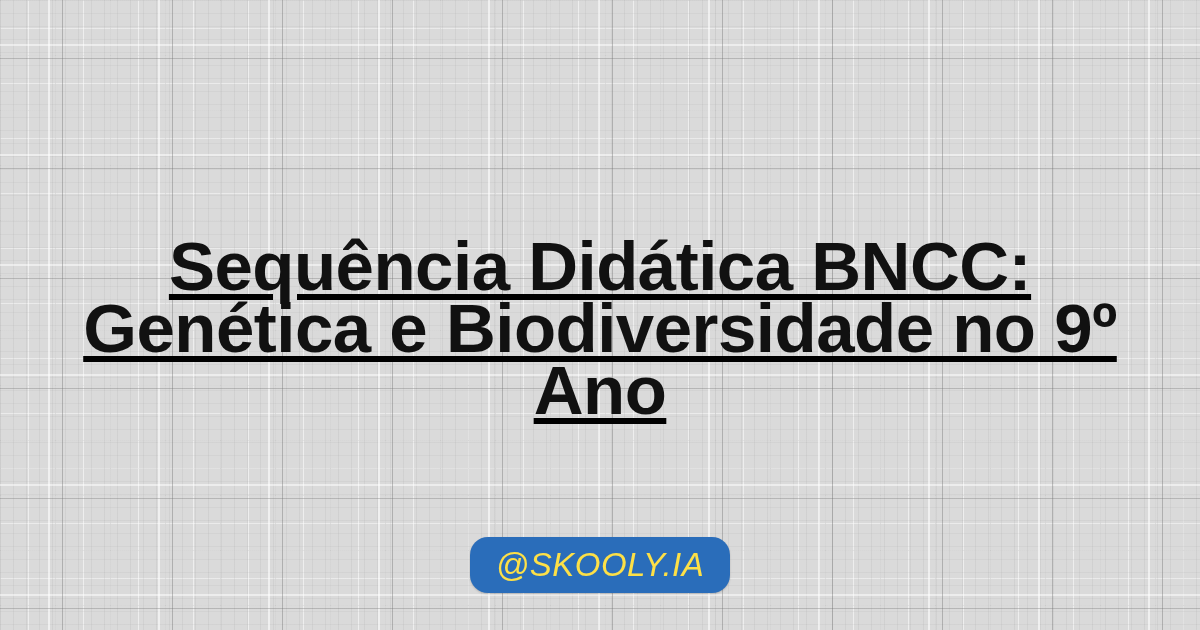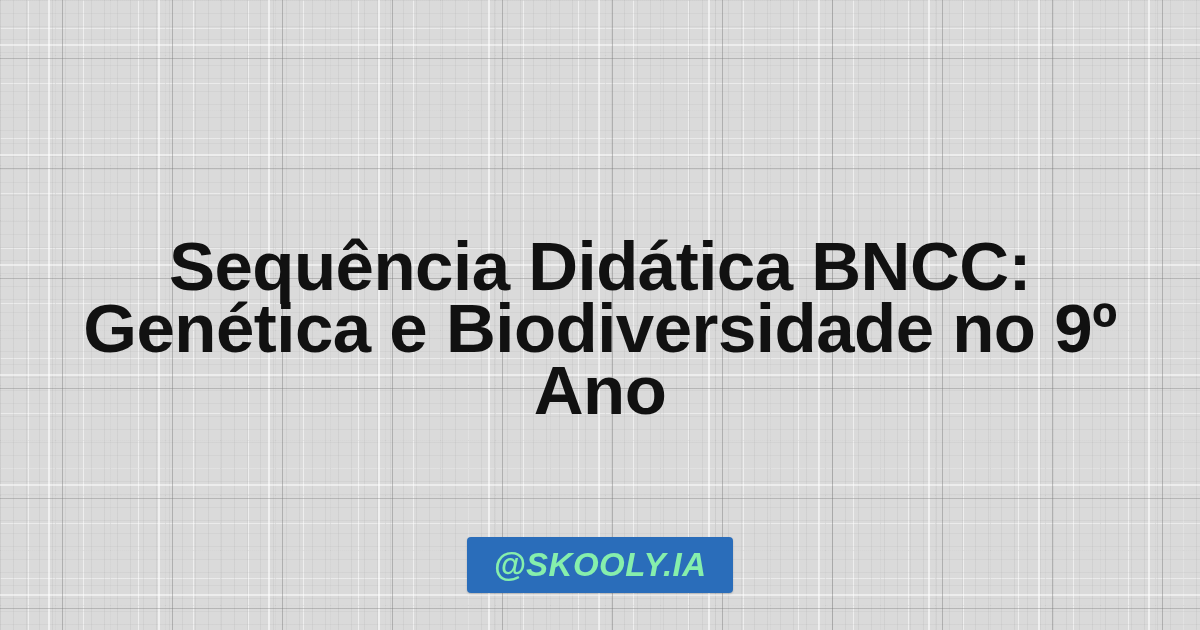--- a/index.html
+++ b/index.html
@@ -109,20 +109,21 @@
 
   
   .title-wrap {
     position: absolute;
     left: 0;
     right: 0;
     top: 236px;
     text-align: center;
     padding: 0 18px;
     box-sizing: border-box;
+    text-decoration: underline;
   }
 
   .title {
     margin: 0;
     font-family: "Liberation Sans", sans-serif;
     font-size: 69px;
     line-height: 62px;
     font-weight: 700;
     letter-spacing: -0.5px;
     color: #111111;
@@ -139,26 +140,26 @@
     justify-content: center;
     align-items: center;
   }
 
   .badge {
     display: inline-flex;
     align-items: center;
     justify-content: center;
     height: 56px;
     padding: 0 26px;
-    border-radius: 4px;
+    border-radius: 18px;
     background-color: #2a6dba;
-    color: #86efac;
+    color: #fde047;
     font-family: "Liberation Sans", sans-serif;
     font-size: 33px;
-    font-weight: 700;
+    font-weight: 400;
     font-style: italic;
     letter-spacing: 0.5px;
     white-space: nowrap;
     box-shadow: 0 1px 2px rgba(0,0,0,0.18);
   }
 </style>
 </head>
 <body>
 
 <div class="card">

